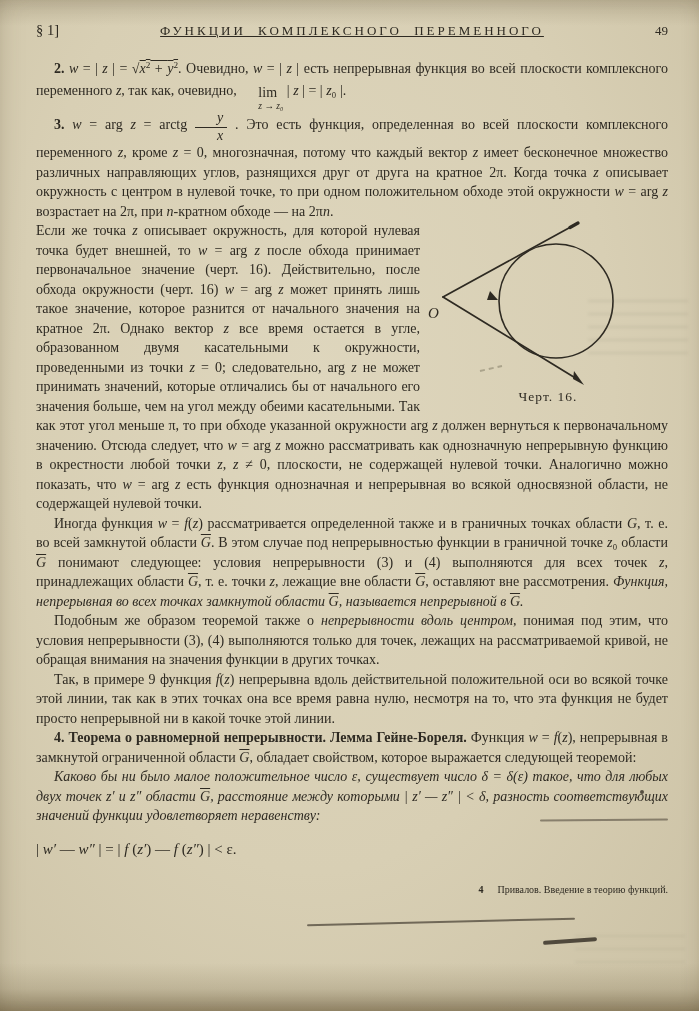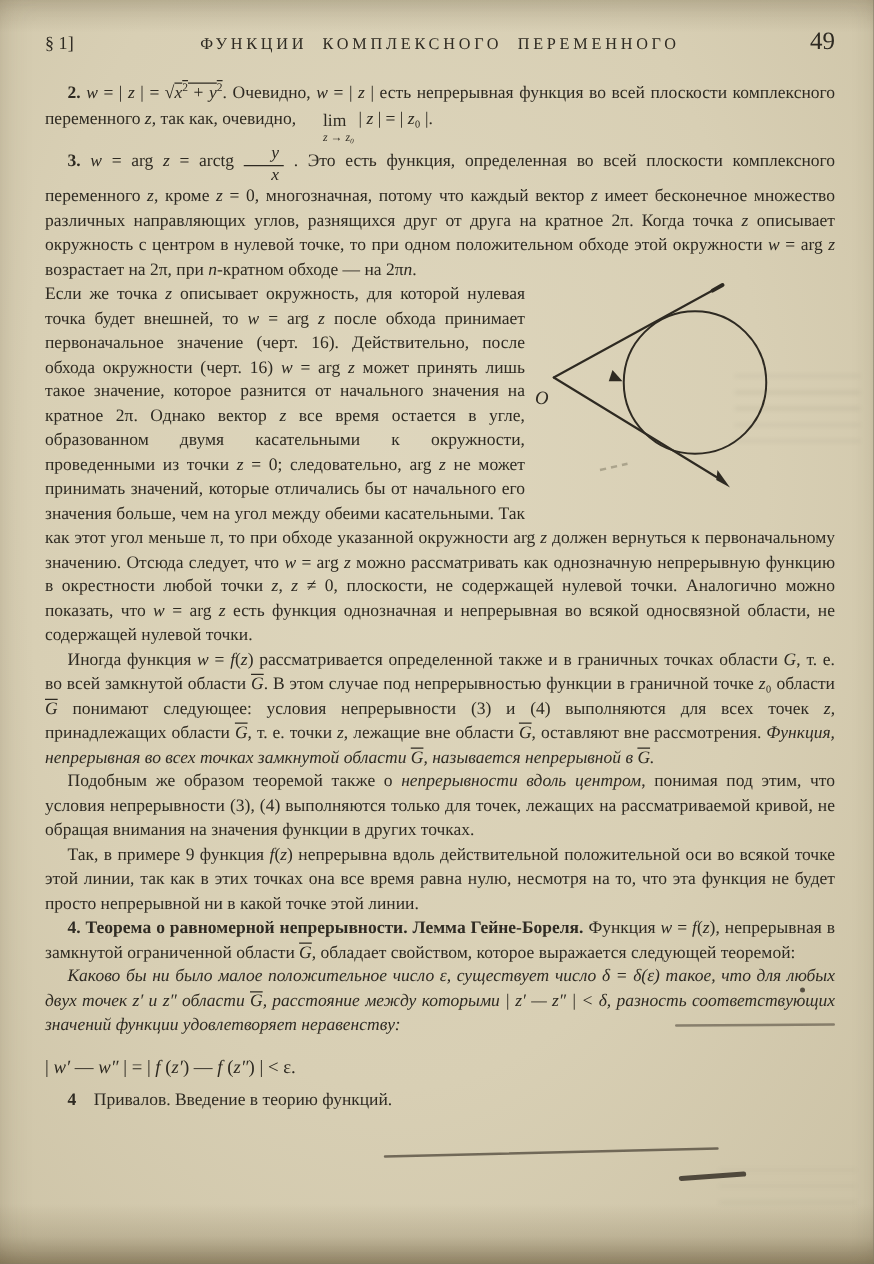--- a/index.html
+++ b/index.html
@@ -8,40 +8,40 @@
     font-family:"Liberation Serif","DejaVu Serif",serif;color:#2e2a22;
     background:
       linear-gradient(to top, rgba(96,80,48,.55) 0px, rgba(96,80,48,.18) 22px, rgba(0,0,0,0) 48px),
       linear-gradient(to bottom, rgba(80,66,38,.18) 0px, rgba(0,0,0,0) 26px),
       radial-gradient(ellipse at 45% 38%, #ded6bd 0%, #d8cfb4 55%, #cbc1a4 100%);
     box-shadow:inset 12px 0 32px -22px rgba(70,55,30,.4), inset -8px 0 24px -16px rgba(70,55,30,.3);
   }
   .content{position:absolute;left:36px;top:22px;width:632px;}
   .hdr{display:flex;align-items:baseline;font-size:14px;margin-bottom:20px;}
   .hdr-sec{width:90px;font-size:14.5px;}
-  .hdr-title{flex:1;text-align:center;letter-spacing:3px;font-size:13px;word-spacing:6px;}
-  .hdr-page{width:90px;text-align:right;font-size:20px;}
+  .hdr-title{flex:1;text-align:center;letter-spacing:3px;font-size:13px;word-spacing:6px;text-decoration:underline;}
+  .hdr-page{width:90px;text-align:right;font-size:13px;}
   p.body{margin:0;text-align:justify;font-size:14px;line-height:19.5px;}
   p.indent{text-indent:18px;}
   .mt1{margin-top:12px;} .mt2{margin-top:9px;} .mt3{margin-top:5px;}
   .lower{line-height:22.5px;}
   .i{font-style:italic;} .b{font-weight:bold;}
   .ov{text-decoration:overline;text-decoration-thickness:1px;}
   .sup{font-size:.66em;position:relative;top:-.5em;}
   .frac{display:inline-block;text-align:center;vertical-align:-.8em;line-height:1.05;font-style:italic;}
   .frac .top{display:block;border-bottom:1px solid #2e2a22;padding:0 4px 1px;}
   .frac .bot{display:block;padding-top:1px;}
   .lim{display:inline-block;vertical-align:-1.0em;line-height:1;}
   .lim .top{display:block;}
   .lim .bot{display:block;font-size:.68em;font-style:italic;padding-top:2px;}
   .figure{float:right;width:240px;height:186px;margin:0 0 2px 8px;position:relative;}
   .figure svg{display:block;}
   .fig-cap{text-align:center;font-size:13.5px;margin-top:-2px;letter-spacing:1px;}
   .formula{text-align:left;font-size:15px;margin-top:12px;line-height:22px;}
-  .footnote{margin-top:8px;font-size:14px;padding-left:18px;}
+  .footnote{margin-top:24px;font-size:10px;padding-left:18px;text-align:right;}
   .footnote .mk{font-weight:bold;padding-right:14px;}
   .pencil{position:absolute;background:rgba(58,50,40,.65);border-radius:2px;}
   .ghost{position:absolute;filter:blur(1.5px);opacity:.5;pointer-events:none;
     background:repeating-linear-gradient(to bottom, rgba(118,116,96,.28) 0 2px, rgba(0,0,0,0) 2px 13px);}
 </style>
 </head>
 <body>
 
 <div class="page">
   <div class="content">
@@ -61,20 +61,21 @@
         <svg viewBox="0 0 240 168" width="240" height="168">
           <circle cx="128" cy="80" r="57" fill="none" stroke="#2e2a22" stroke-width="1.6"></circle>
           <path d="M15,76 L150,2" fill="none" stroke="#2e2a22" stroke-width="1.7" stroke-linecap="round"></path>
           <path d="M142,6.5 L150,2" fill="none" stroke="#2e2a22" stroke-width="3.2" stroke-linecap="round"></path>
           <path d="M15,76 L149,158" fill="none" stroke="#2e2a22" stroke-width="1.7" stroke-linecap="round"></path>
           <polygon points="146,150 156,164 145,158" fill="#2e2a22"></polygon>
           <polygon points="62,70 70,79 59,79" fill="#2e2a22"></polygon>
           <path d="M52,150 L74,145" stroke="rgba(100,94,76,.4)" stroke-width="2" stroke-dasharray="5 4"></path>
           <text x="0" y="97" font-size="15" font-style="italic" fill="#2e2a22">O</text>
         </svg>
+        <span class="fig-cap" style="display:block">Черт. 16.</span>
       </span><span><span>Если же точка </span><span class="i">z</span><span> описывает окружность, для которой нулевая точка будет внешней, то </span><span class="i">w</span><span> = arg </span><span class="i">z</span><span> после обхода принимает первоначальное значение (черт. 16). Действительно, после обхода окружности (черт. 16) </span><span class="i">w</span><span> = arg </span><span class="i">z</span><span> может принять лишь такое значение, которое разнится от начального значения на кратное 2π. Однако вектор </span><span class="i">z</span><span> все время остается в угле, образованном двумя касательными к окружности, проведенными из точки </span><span class="i">z</span><span> = 0; следовательно, arg </span><span class="i">z</span><span> не может принимать значений, которые отличались бы от начального его значения больше, чем на угол между обеими касательными. Так как этот угол меньше π, то при обходе указанной окружности arg </span><span class="i">z</span><span> должен вернуться к первоначальному значению. Отсюда следует, что </span><span class="i">w</span><span> = arg </span><span class="i">z</span><span> можно рассматривать как однозначную непрерывную функцию в окрестности любой точки </span><span class="i">z</span><span>, </span><span class="i">z</span><span> ≠ 0, плоскости, не содержащей нулевой точки. Аналогично можно показать, что </span><span class="i">w</span><span> = arg </span><span class="i">z</span><span> есть функция однозначная и непрерывная во всякой односвязной области, не содержащей нулевой точки.</span></span>
     </p>
 
     <p class="body indent lower mt2"><span>Иногда функция </span><span class="i">w</span><span> = </span><span class="i">f</span><span>(</span><span class="i">z</span><span>) рассматривается определенной также и в граничных точках области </span><span class="i">G</span><span>, т. е. во всей замкнутой области </span><span class="i ov">G</span><span>. В этом случае под непрерывностью функции в граничной точке </span><span class="i">z</span><span>₀</span><span> области </span><span class="i ov">G</span><span> понимают следующее: условия непрерывности (3) и (4) выполняются для всех точек </span><span class="i">z</span><span>, принадлежащих области </span><span class="i ov">G</span><span>, т. е. точки </span><span class="i">z</span><span>, лежащие вне области </span><span class="i ov">G</span><span>, оставляют вне рассмотрения. </span><span class="i">Функция, непрерывная во всех точках замкнутой области </span><span class="i ov">G</span><span class="i">, называется непрерывной в </span><span class="i ov">G</span><span class="i">.</span></p>
 
     <p class="body indent lower"><span>Подобным же образом теоремой также о </span><span class="i">непрерывности вдоль центром</span><span>, понимая под этим, что условия непрерывности (3), (4) выполняются только для точек, лежащих на рассматриваемой кривой, не обращая внимания на значения функции в других точках.</span></p>
 
     <p class="body indent lower"><span>Так, в примере 9 функция </span><span class="i">f</span><span>(</span><span class="i">z</span><span>) непрерывна вдоль действительной положительной оси во всякой точке этой линии, так как в этих точках она все время равна нулю, несмотря на то, что эта функция не будет просто непрерывной ни в какой точке этой линии.</span></p>
 
     <p class="body indent lower mt3"><span class="b">4. Теорема о равномерной непрерывности. Лемма Гейне-Бореля. </span><span>Функция </span><span class="i">w</span><span> = </span><span class="i">f</span><span>(</span><span class="i">z</span><span>), непрерывная в замкнутой ограниченной области </span><span class="i ov">G</span><span>, обладает свойством, которое выражается следующей теоремой:</span></p>

